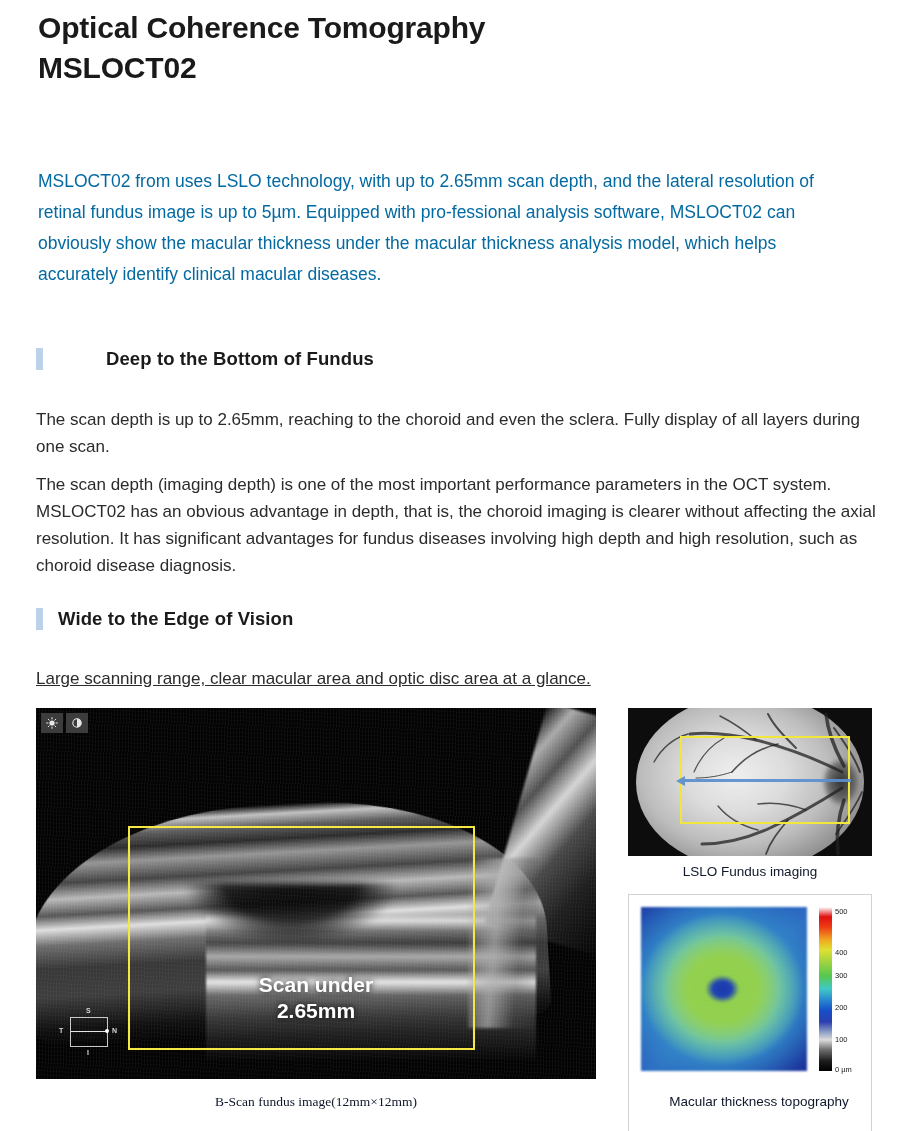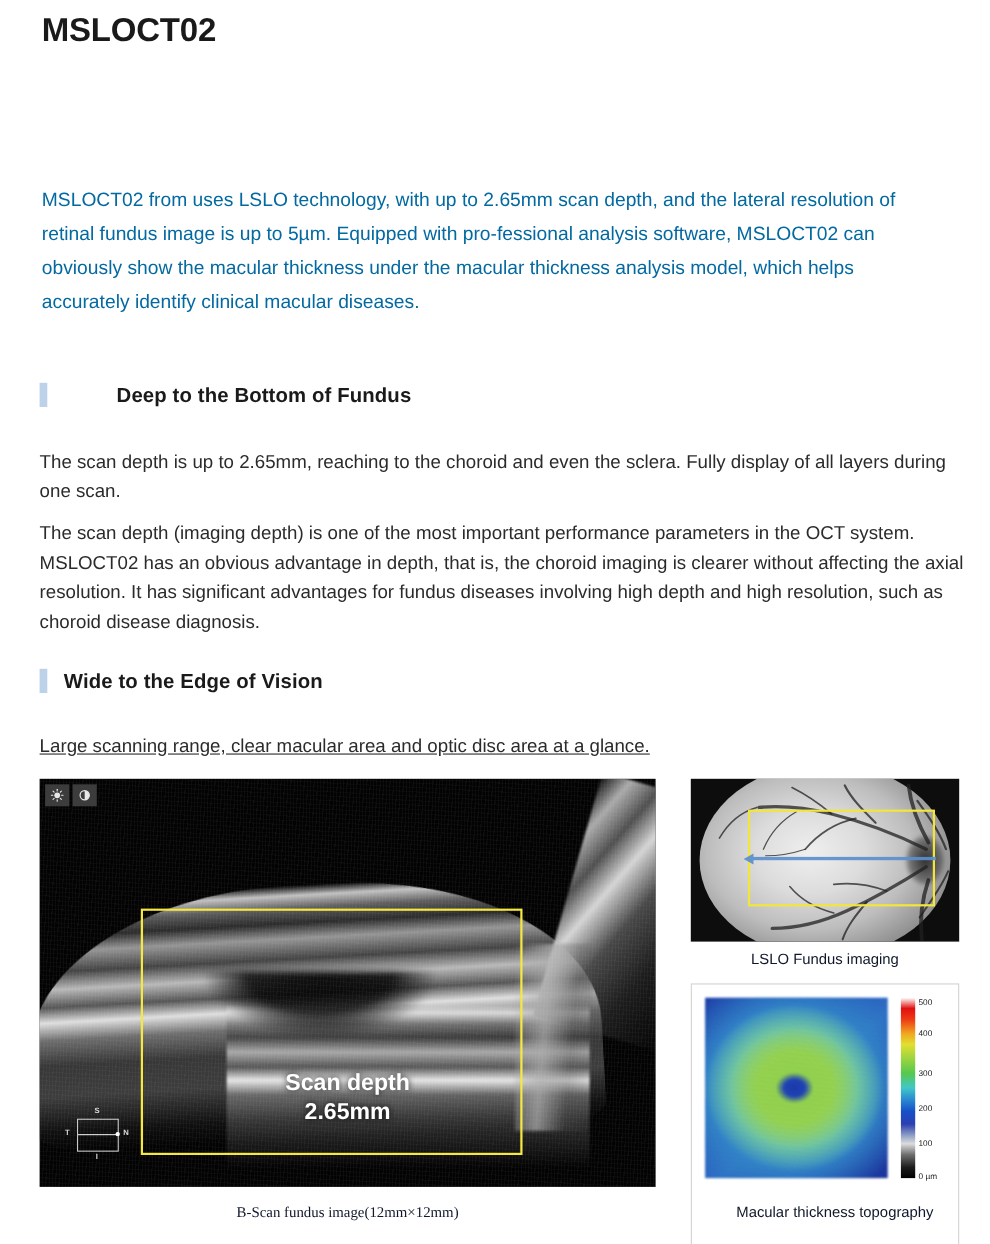--- a/index.html
+++ b/index.html
@@ -416,20 +416,21 @@
     height: 180px;
     font-size: 7.5px;
     color: #1a1a1a;
   }
   .cb-tick { position: absolute; left: 0; white-space: nowrap; }
 </style>
 </head>
 <body>
 
 <div class="page-title">
+  <span class="line">Optical Coherence Tomography</span>
   <span class="line">MSLOCT02</span>
 </div>
 
 <p class="intro">MSLOCT02  from uses LSLO technology, with up to 2.65mm scan depth, and the lateral resolution of retinal fundus image is up to 5µm. Equipped with pro-fessional analysis software, MSLOCT02  can obviously show the macular thickness under the macular thickness analysis model, which helps accurately identify clinical macular diseases.</p>
 
 <div class="section-head" id="sec1-head">
   <span class="accent-bar"></span>
   <span class="head-text">Deep to the Bottom of Fundus</span>
 </div>
 <p class="body-para" id="sec1-p1">The scan depth is up to 2.65mm, reaching to the choroid and even the sclera. Fully display of all layers during one scan.</p>
@@ -448,21 +449,21 @@
       <div class="retina"></div>
       <div class="retina-flat"></div>
       <div class="retina-fovea"></div>
       <div class="onh"></div>
       <div class="onh2"></div>
       <div class="speckle"></div>
 
       <div class="scan-box"></div>
 
       <div class="scan-depth-label">
-        <div>Scan depth</div>
+        <div>Scan under</div>
         <div>2.65mm</div>
       </div>
 
       <div class="img-tools">
         <div class="img-tool">
           <svg width="12" height="12" viewBox="0 0 12 12">
             <circle cx="6" cy="6" r="2.6" fill="#e8e8e8"></circle>
             <g stroke="#e8e8e8" stroke-width="1" stroke-linecap="round">
               <line x1="6" y1="0.6" x2="6" y2="2"></line>
               <line x1="6" y1="10" x2="6" y2="11.4"></line>
@@ -526,21 +527,21 @@
   </div>
   <div class="fig-caption" id="cap-lslo">LSLO Fundus imaging</div>
 
   <div class="topo-wrap">
     <div class="topo-map">
       <div class="topo-noise"></div>
     </div>
     <div class="colorbar"></div>
     <div class="cb-ticks">
       <span class="cb-tick" style="top:8px">500</span>
-      <span class="cb-tick" style="top:36px">400</span>
+      <span class="cb-tick" style="top:49px">400</span>
       <span class="cb-tick" style="top:72px">300</span>
       <span class="cb-tick" style="top:104px">200</span>
       <span class="cb-tick" style="top:136px">100</span>
       <span class="cb-tick" style="top:166px">0 µm</span>
     </div>
   </div>
   <div class="fig-caption" id="cap-topo">Macular thickness topography</div>
 
 </div>
 

